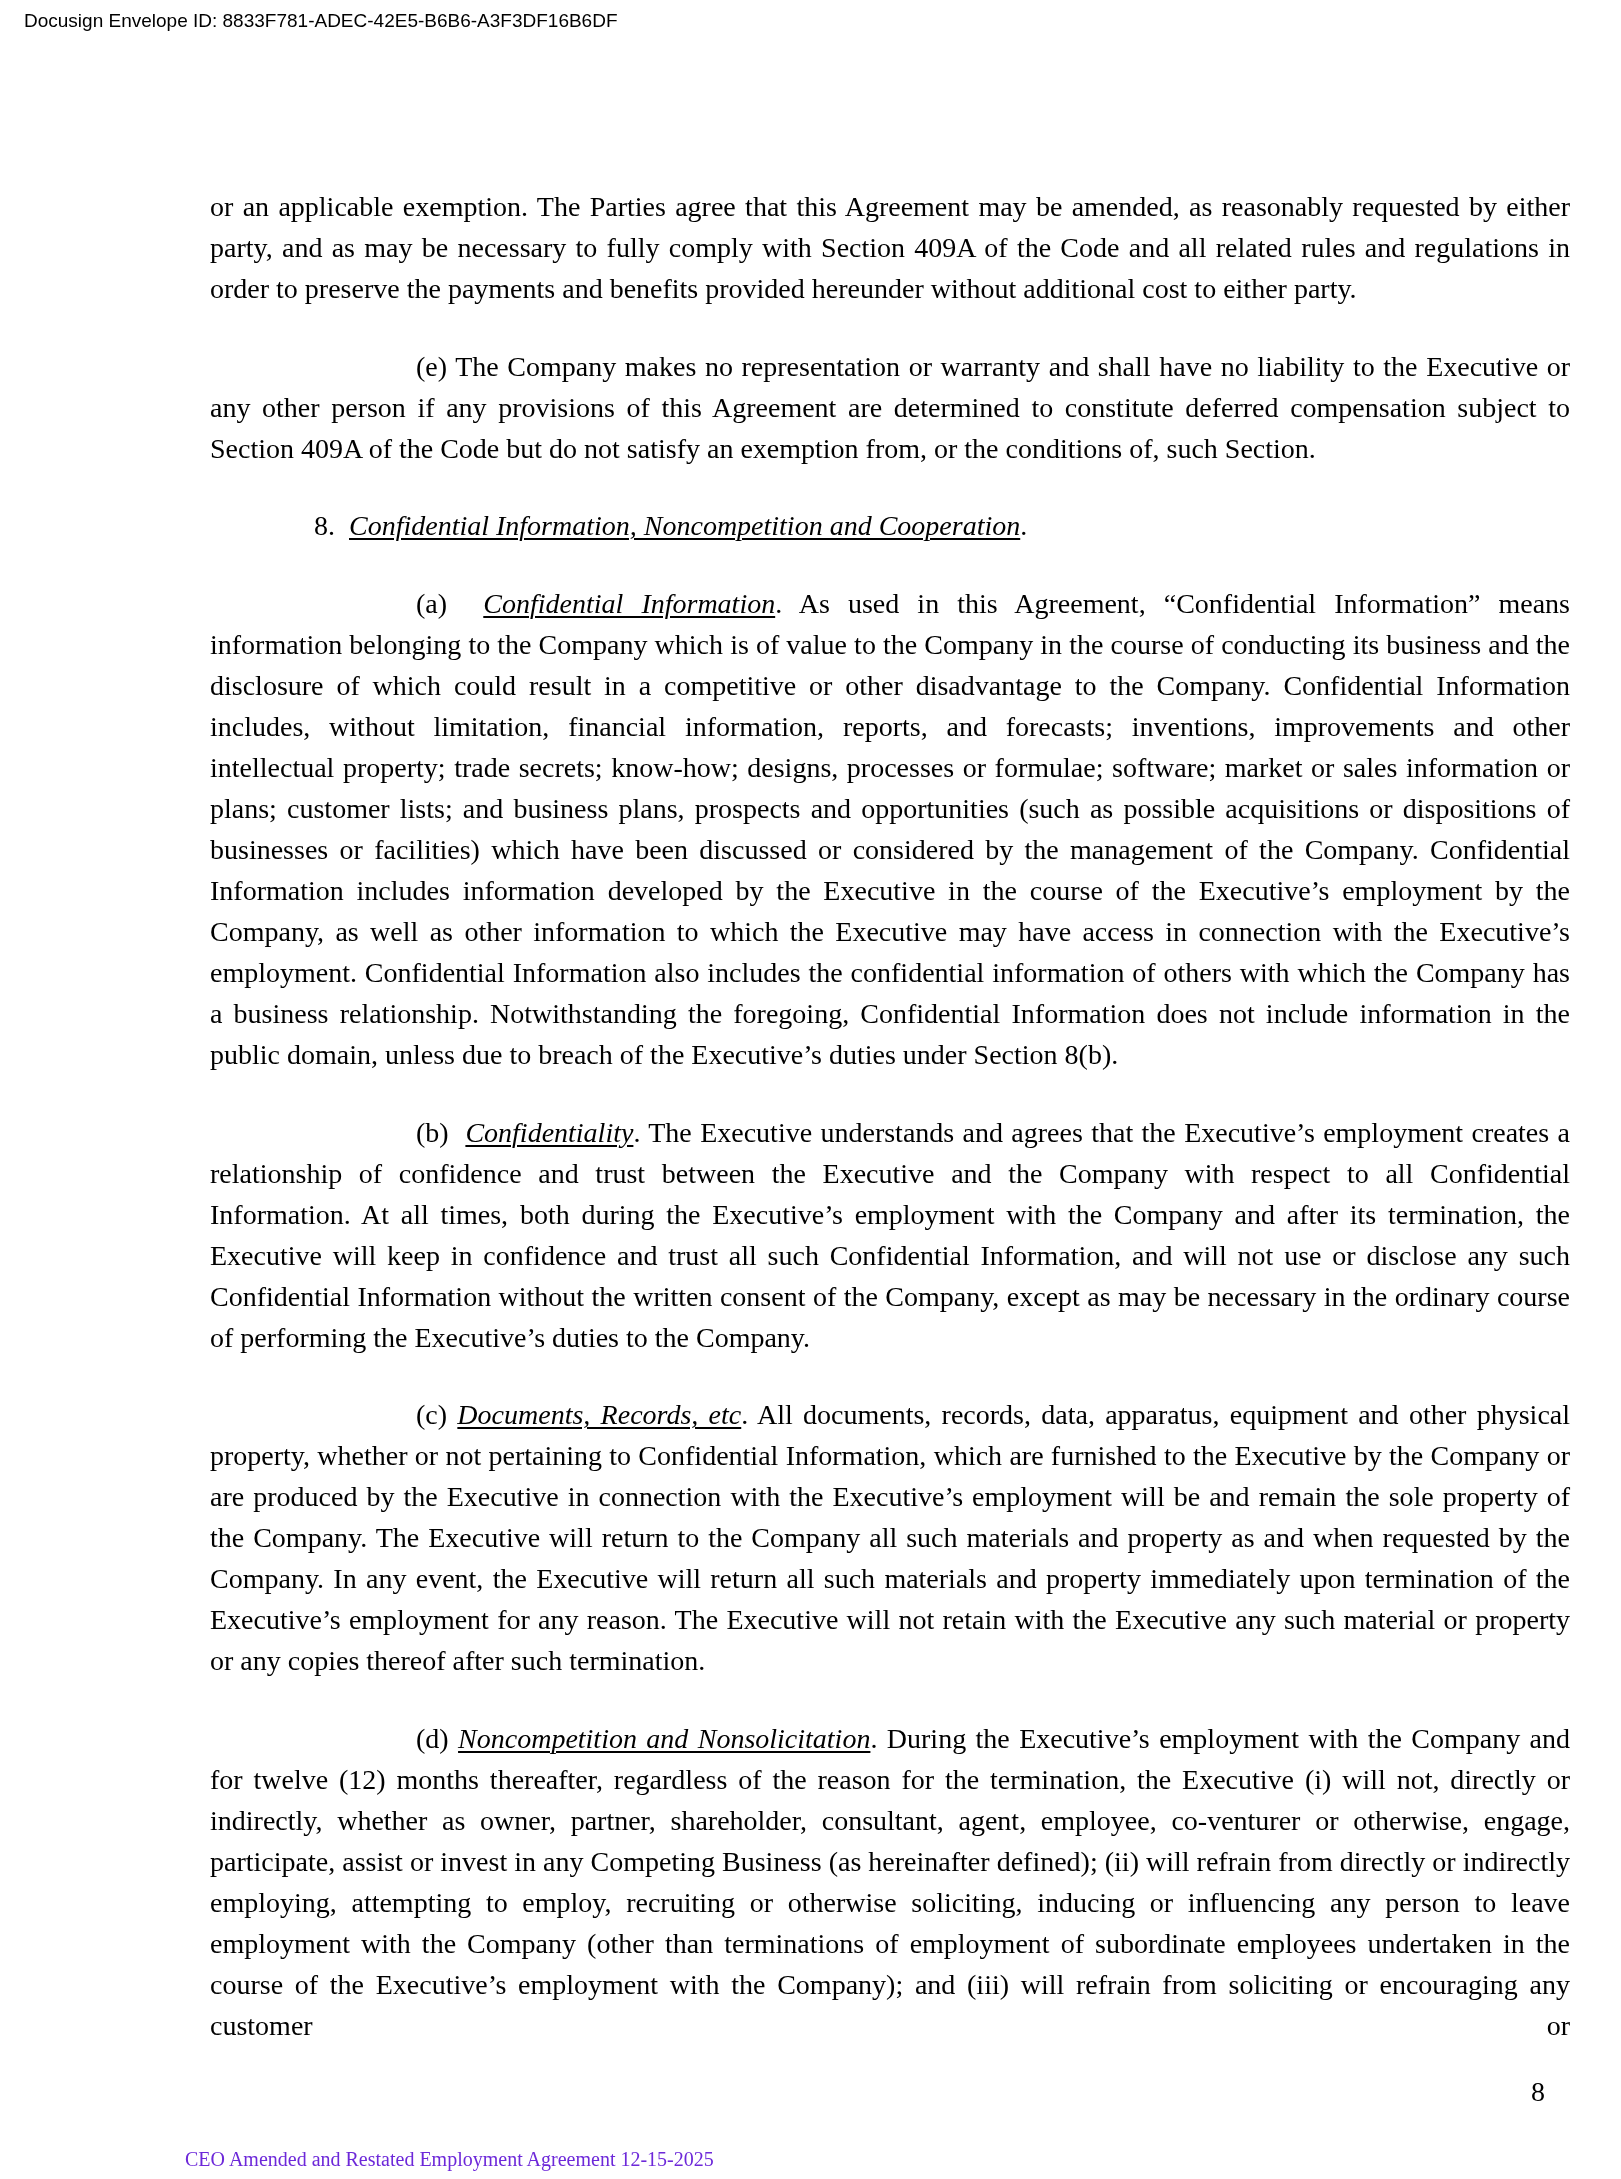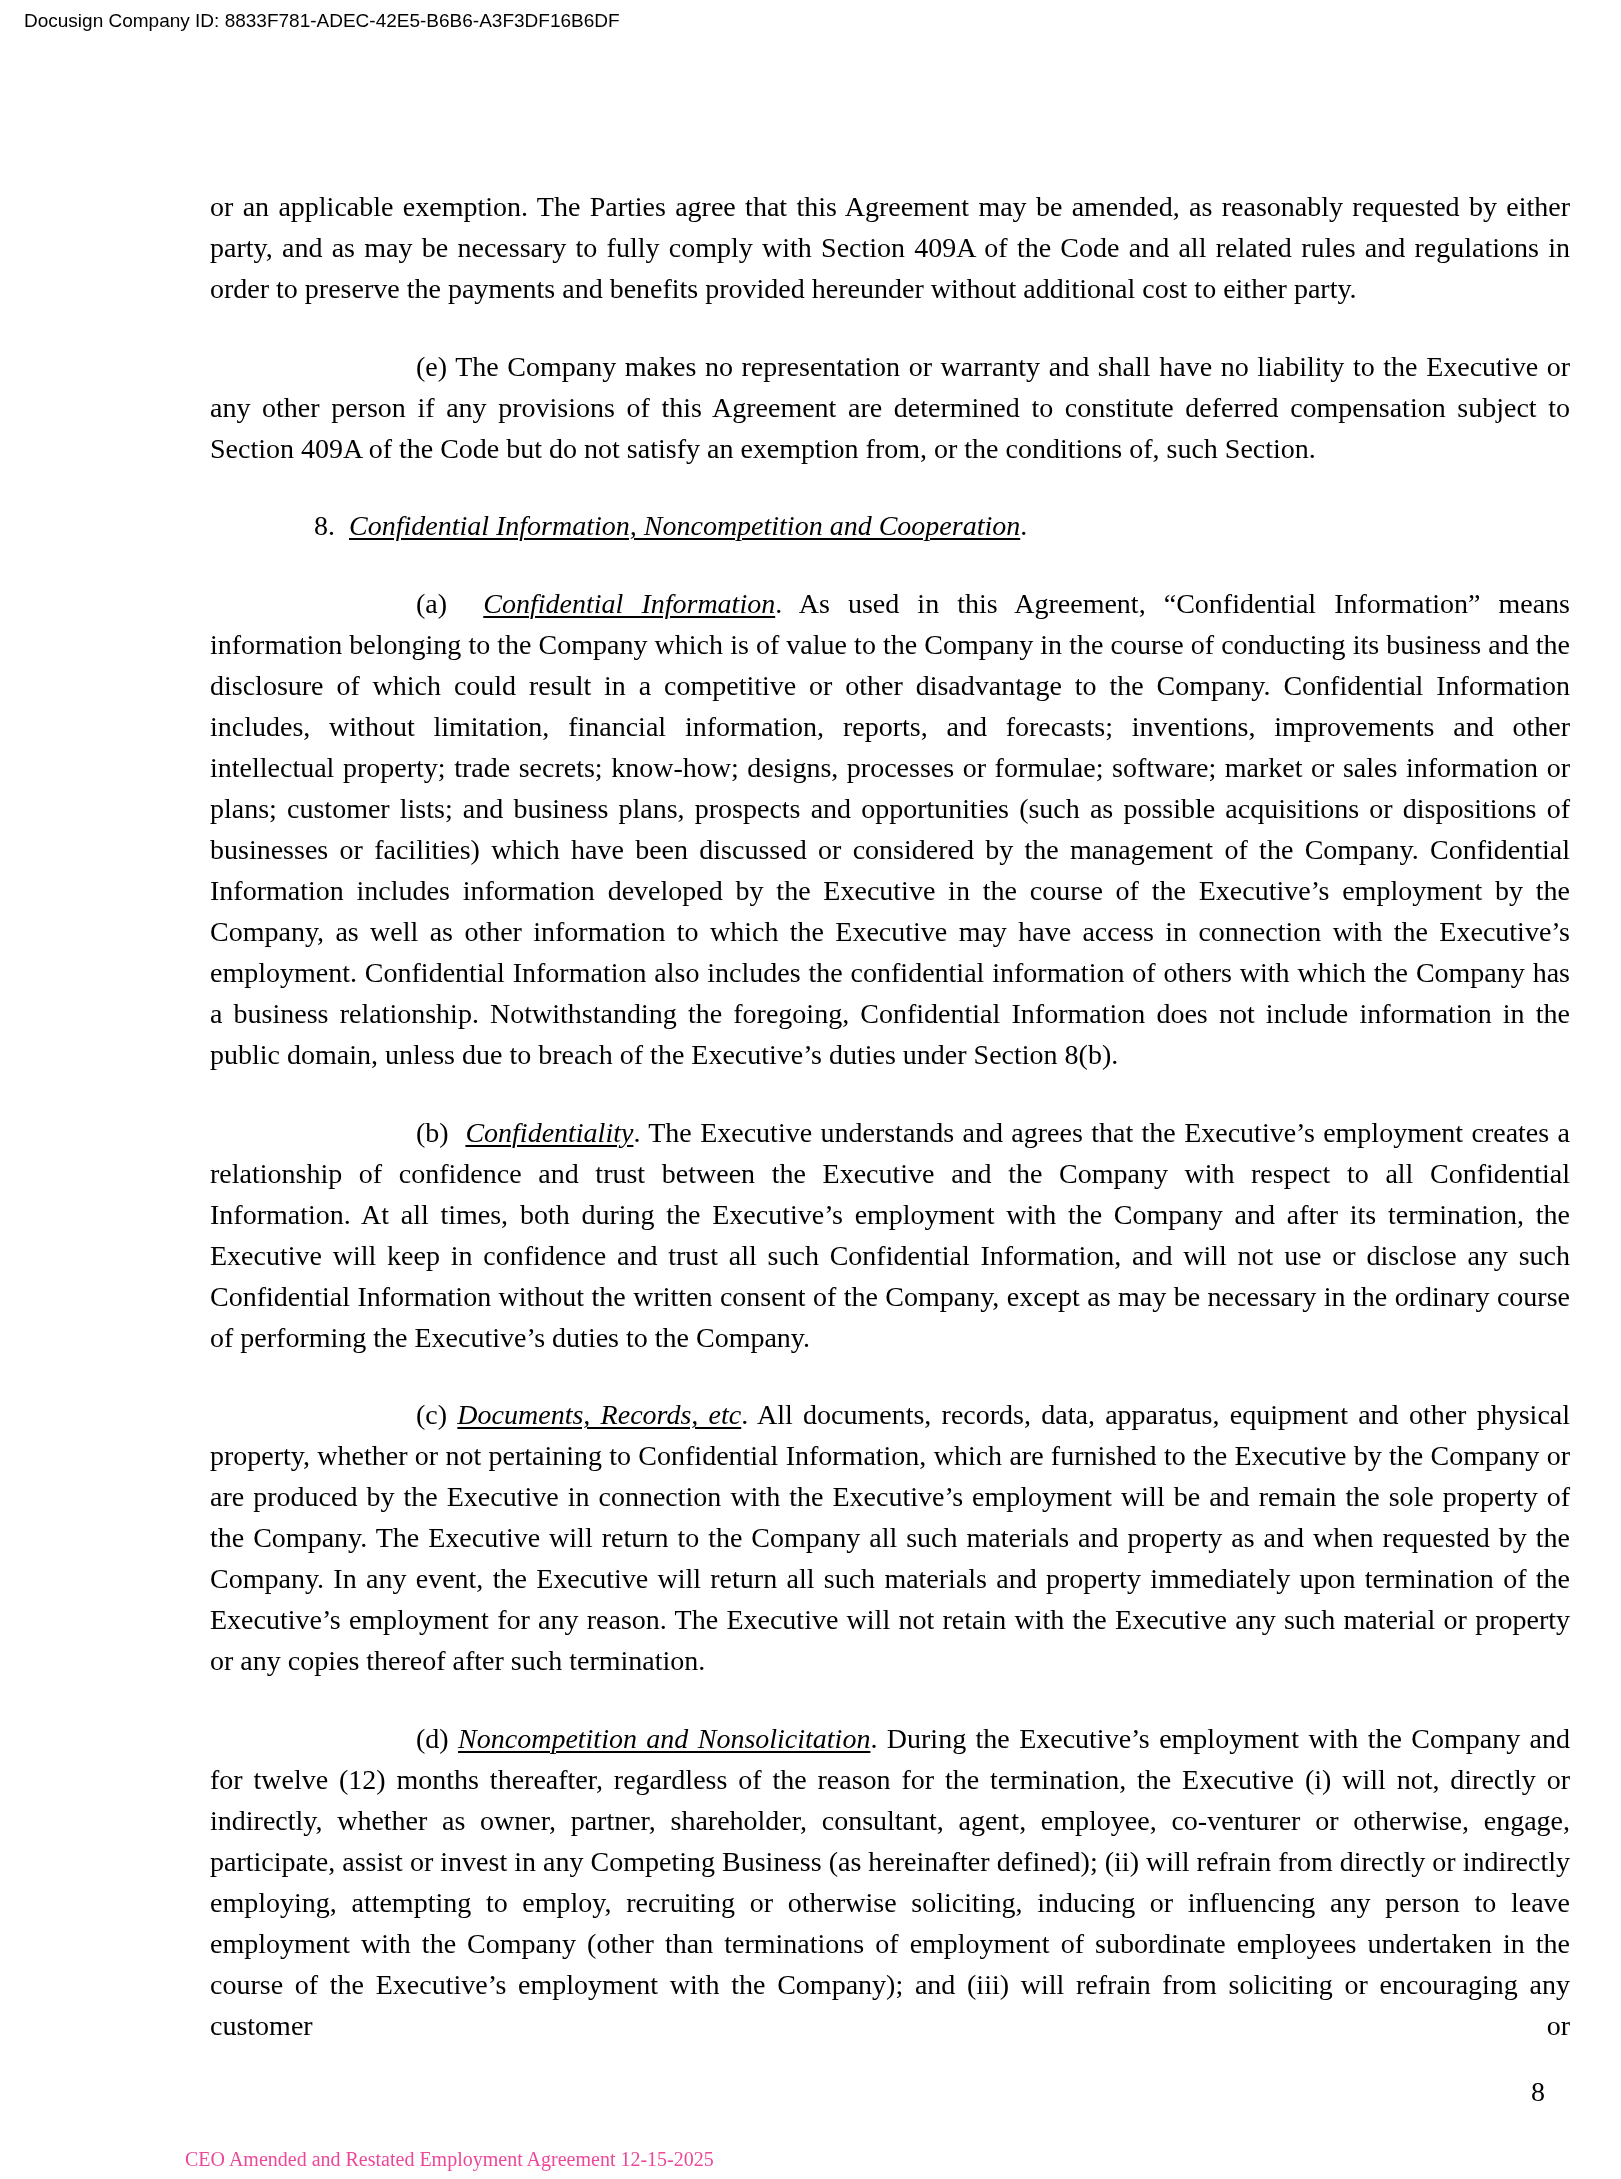--- a/index.html
+++ b/index.html
@@ -16,27 +16,27 @@
   .indent { text-indent: 206px; }
   .section-head { margin: 0 0 36.7px 0; padding-left: 104px; }
   .u { text-decoration: underline; text-underline-offset: 3px; text-decoration-thickness: 1.5px; font-style: italic; }
   .last-para { margin-bottom: 0; text-align-last: justify; }
   .page-number {
     position: absolute; right: 76px; top: 2076px;
     font-family: "Liberation Serif", serif; font-size: 28px; color: #000;
   }
   .footer {
     position: absolute; left: 185px; top: 2148px;
-    font-family: "Liberation Serif", serif; font-size: 20px; color: #ec4899;
+    font-family: "Liberation Serif", serif; font-size: 20px; color: #6d28d9;
   }
 </style>
 </head>
 <body>
 
-<div class="envelope">Docusign Company ID: 8833F781-ADEC-42E5-B6B6-A3F3DF16B6DF</div>
+<div class="envelope">Docusign Envelope ID: 8833F781-ADEC-42E5-B6B6-A3F3DF16B6DF</div>
 
 <div class="page-body">
 
   <p class="para">or an applicable exemption.  The Parties agree that this Agreement may be amended, as reasonably requested by either party, and as may be necessary to fully comply with Section 409A of the Code and all related rules and regulations in order to preserve the payments and benefits provided hereunder without additional cost to either party.</p>
 
   <p class="para indent">(e) The Company makes no representation or warranty and shall have no liability to the Executive or any other person if any provisions of this Agreement are determined to constitute deferred compensation subject to Section 409A of the Code but do not satisfy an exemption from, or the conditions of, such Section.</p>
 
   <p class="section-head"><span>8.</span>&nbsp; <span class="u">Confidential Information, Noncompetition and Cooperation</span><span>.</span></p>
 
   <p class="para indent"><span>(a)</span>&nbsp; <span class="u">Confidential Information</span><span>.  As used in this Agreement, “Confidential Information” means information belonging to the Company which is of value to the Company in the course of conducting its business and the disclosure of which could result in a competitive or other disadvantage to the Company.  Confidential Information includes, without limitation, financial information, reports, and forecasts; inventions, improvements and other intellectual property; trade secrets; know-how; designs, processes or formulae; software; market or sales information or plans; customer lists; and business plans, prospects and opportunities (such as possible acquisitions or dispositions of businesses or facilities) which have been discussed or considered by the management of the Company.  Confidential Information includes information developed by the Executive in the course of the Executive’s employment by the Company, as well as other information to which the Executive may have access in connection with the Executive’s employment.  Confidential Information also includes the confidential information of others with which the Company has a business relationship.  Notwithstanding the foregoing, Confidential Information does not include information in the public domain, unless due to breach of the Executive’s duties under Section 8(b).</span></p>

